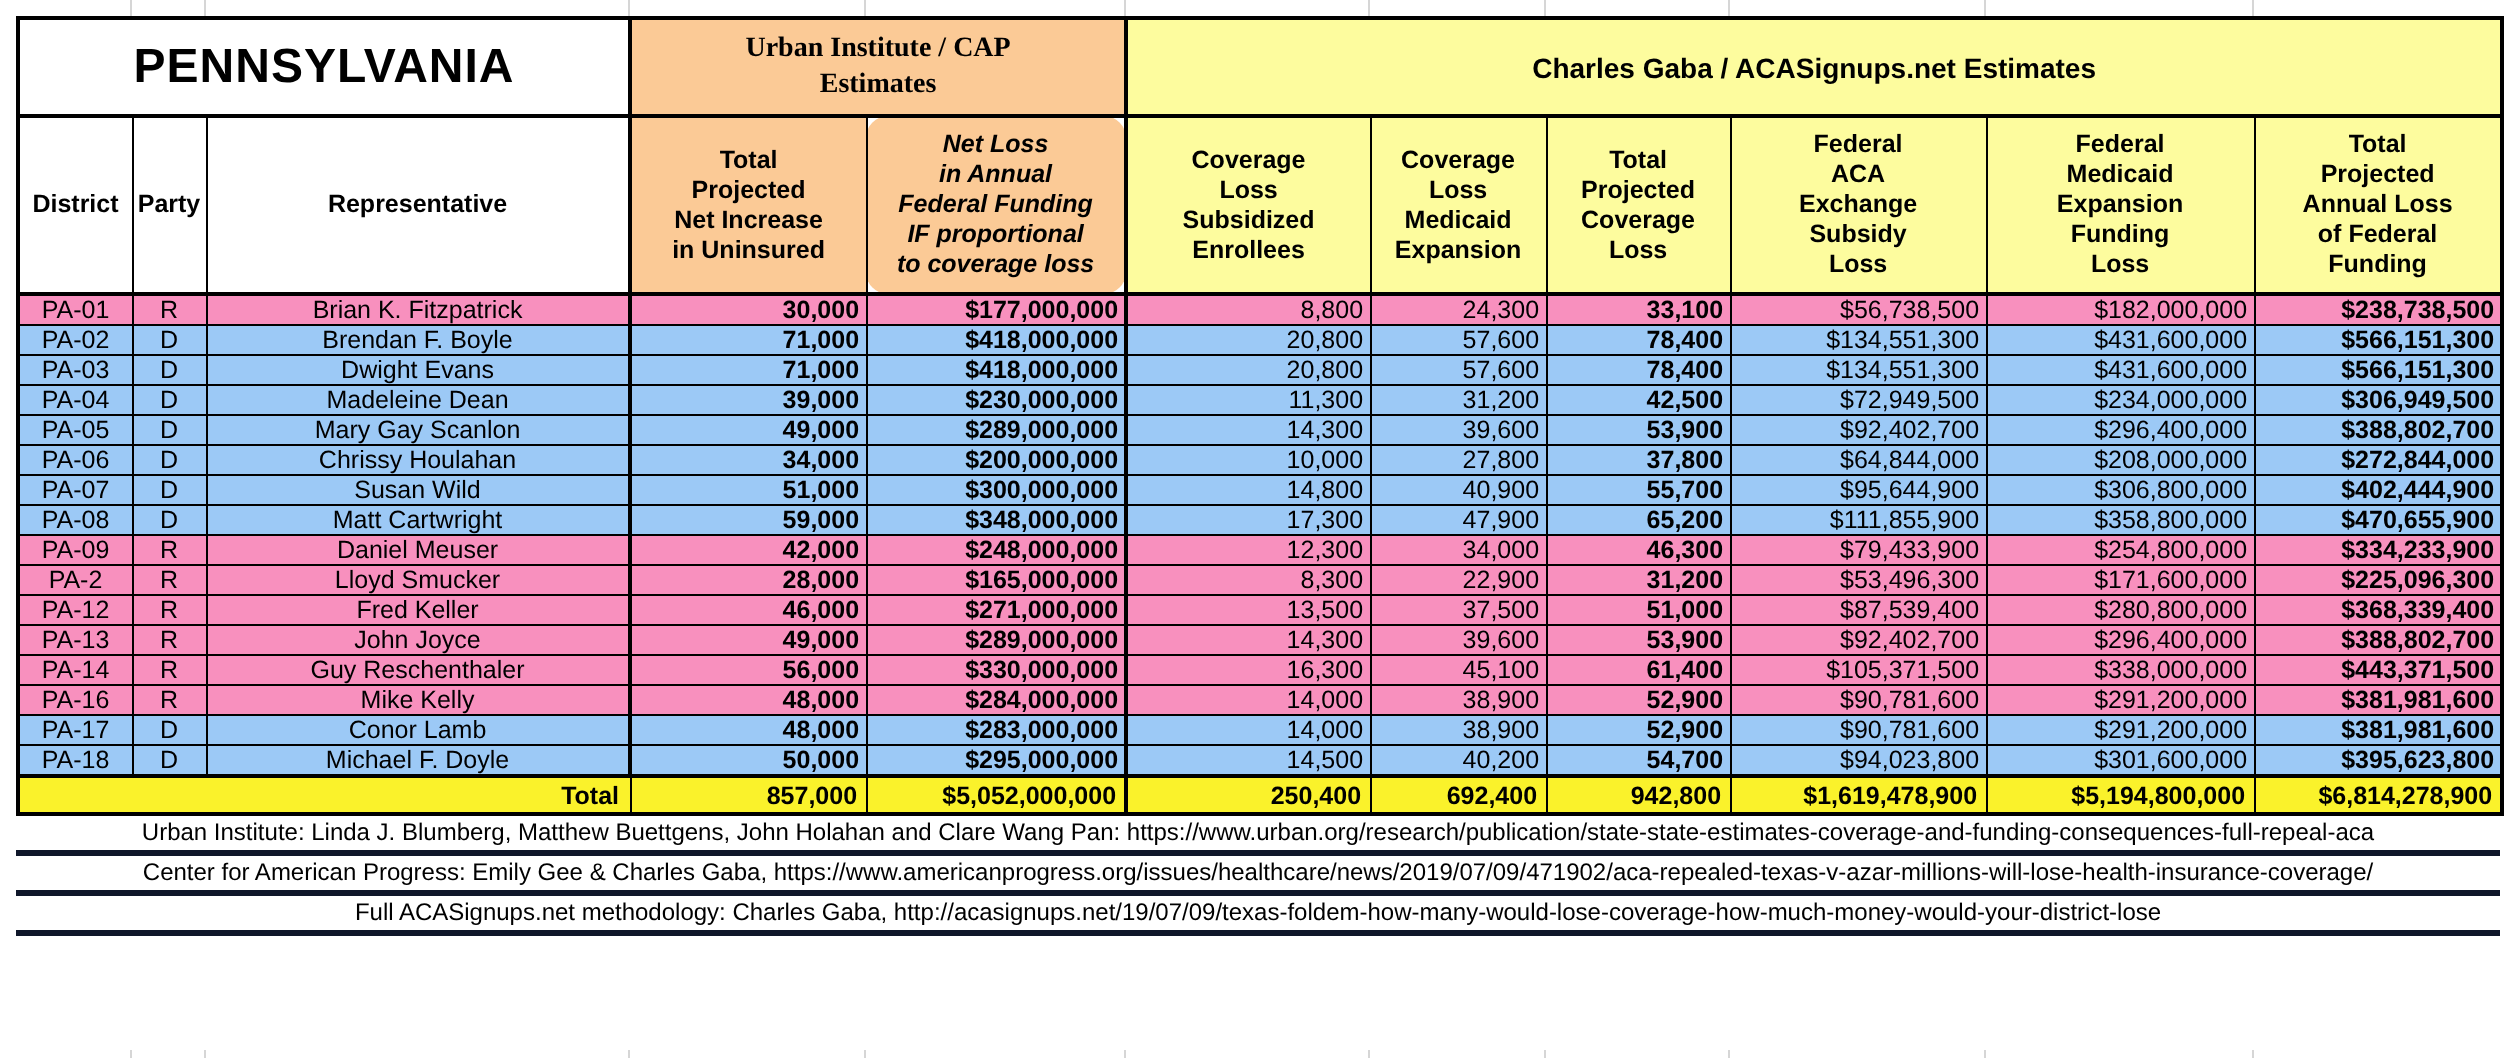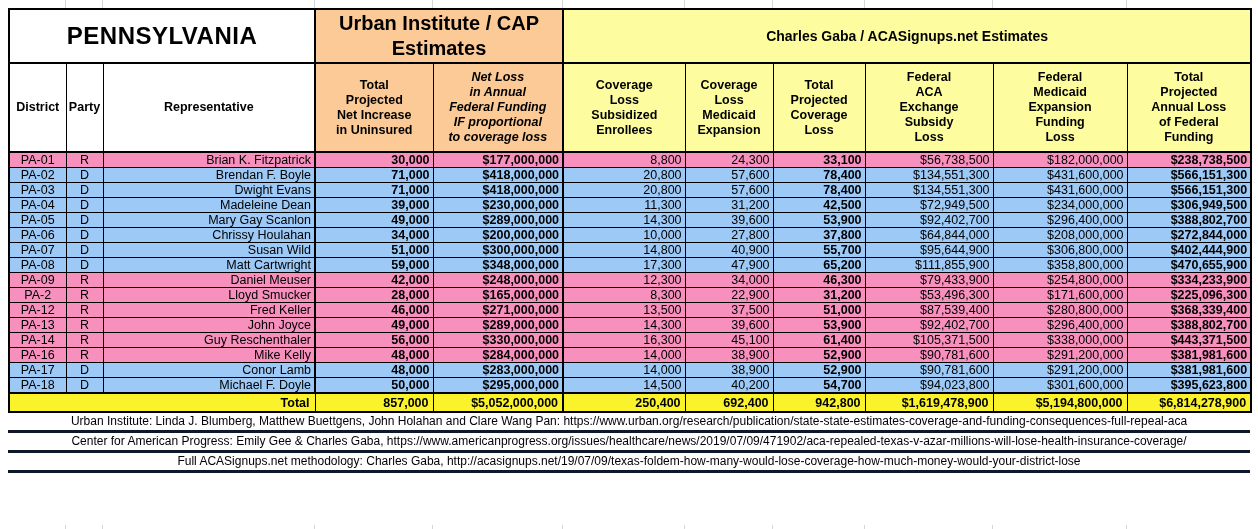--- a/index.html
+++ b/index.html
@@ -20,43 +20,43 @@
   }
   th, td {
     border: 1px solid #000;
     overflow: hidden;
     color: #000;
   }
 
   
   .title-row th { border-width: 2px; height: 45px; text-align: center; vertical-align: middle; }
   .state-title { background: #ffffff; font-size: 24px; font-weight: bold; letter-spacing: .5px; }
-  .urban-title { background: var(--c-urban); font-size: 20px; font-weight: bold; white-space: pre-line; line-height: 1.25; }
+  .urban-title { background: var(--c-urban); font-size: 14px; font-weight: bold; white-space: pre-line; line-height: 1.25; font-family: Liberation Serif, serif; }
   .gaba-title  { background: var(--c-gaba);  font-size: 14px; font-weight: bold; }
 
   
   .col-head-row th {
     height: 85px; font-size: 12.5px; font-weight: bold;
     text-align: center; vertical-align: middle;
     white-space: pre-line; line-height: 1.2;
     background: #ffffff; border-bottom-width: 2px;
   }
   th.urban-col { background: var(--c-urban); }
   th.gaba-col  { background: var(--c-gaba); }
-  th.italic-col { font-style: italic; }
+  th.italic-col { font-style: italic; border-radius: 11px; }
   .sep-r  { border-right-width: 2px; }
 
   
   tr.data-row { height: 15px; }
   tr.data-row td { font-size: 12.5px; padding: 0 3px; vertical-align: middle; }
   tr.rep td { background: var(--c-rep); }
   tr.dem td { background: var(--c-dem); }
   td.c-district { text-align: center; }
   td.c-party    { text-align: center; }
-  td.c-rep-name { text-align: right; }
+  td.c-rep-name { text-align: center; }
   td.num  { text-align: right; padding-right: 4px; }
   .bold   { font-weight: bold; }
 
   
   tr.total-row { height: 19px; }
   tr.total-row td {
     background: var(--c-total);
     border-top: 2px solid #000; border-bottom: 2px solid #000;
     font-weight: bold; font-size: 12.5px; vertical-align: middle;
   }

